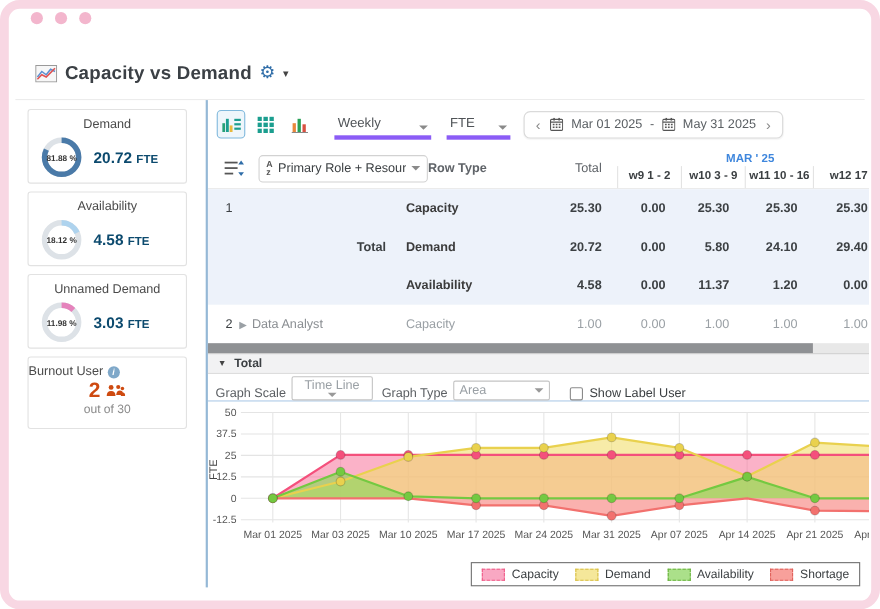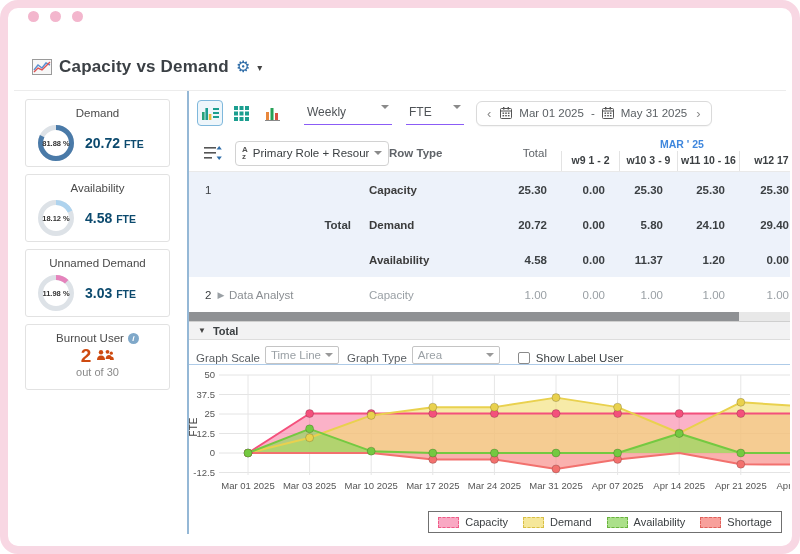--- a/index.html
+++ b/index.html
@@ -23,33 +23,33 @@
   
   .sidebar { position:absolute; top:99px; left:25px; width:145px; }
   .sidebar-card { background:#fff; border:1px solid #e2e2e2; border-radius:3px; margin-bottom:7px; height:68px; overflow:hidden; }
   .card-title { text-align:center; font-size:11.5px; color:#4a4a4a; padding:7px 0 5px; }
   .card-body { display:flex; align-items:center; padding-left:11px; gap:10px; }
   .donut { position:relative; width:38px; height:38px; flex:none; }
   .donut .pct { position:absolute; inset:0; display:flex; align-items:center; justify-content:center; font-size:7.5px; font-weight:700; color:#333; }
   .card-value { font-size:14px; font-weight:700; color:#0c4a6e; white-space:nowrap; }
   .card-value .unit { font-size:10.5px; }
   .burnout-card { background:#fff; border:1px solid #e2e2e2; border-radius:3px; height:66px; text-align:center; }
-  .burnout-title { font-size:11.5px; color:#4a4a4a; padding:7px 0 2px; display:flex; align-items:center; justify-content:center; gap:4px; }
+  .burnout-title { font-size:11.5px; color:#4a4a4a; padding:7px 0 2px; display:flex; align-items:center; gap:4px; }
   .info-icon { width:11px; height:11px; border-radius:50%; background:#7fa8c9; color:#fff; font-size:8px; font-weight:700; display:inline-flex; align-items:center; justify-content:center; font-style:italic; }
   .burnout-value { font-size:19px; font-weight:700; color:#ce4a10; display:flex; align-items:center; justify-content:center; gap:5px; line-height:1.05; }
   .burnout-sub { font-size:11px; color:#8a8a8a; }
 
   
   .main { position:absolute; top:91px; left:187px; width:603px; height:443px; border-left:2px solid #95b8d6; background:#fff; overflow:hidden; }
 
   
   .toolbar { display:flex; align-items:center; height:44px; padding-left:8px; }
   .view-btn { width:26px; height:26px; display:flex; align-items:center; justify-content:center; margin-right:5px; border:1.5px solid transparent; border-radius:4px; }
   .view-btn.sel { border-color:#7fb8dc; background:#eef6fb; }
-  .u-select { display:flex; justify-content:space-between; align-items:flex-start; border-bottom:1px solid #8b5cf6; font-size:12px; color:#4f5357; padding:4px 3px 5px; margin-left:14px; }
+  .u-select { display:flex; justify-content:space-between; align-items:flex-end; border-bottom:4px solid #8b5cf6; font-size:12px; color:#4f5357; padding:4px 3px 5px; margin-left:14px; }
   .w-weekly { width:88px; } .w-fte { width:58px; } .w-range { width:100px; }
   .tri { width:0; height:0; border-left:4px solid transparent; border-right:4px solid transparent; border-top:4px solid #8a8a8a; }
   .date-range { display:flex; align-items:center; border:1px solid #dadada; border-radius:6px; padding:5px 8px; gap:7px; font-size:11.5px; color:#5a5f63; background:#fff; margin-left:12px; box-shadow:0 1px 1px rgba(0,0,0,.04); }
   .chev { color:#8a8a8a; font-size:13px; line-height:1; padding:0 2px; }
 
   
   .tbl { overflow:hidden; }
   .t-head { display:flex; align-items:stretch; height:37px; border-bottom:1px solid #e9e9e9; }
   .h-left { display:flex; align-items:center; width:372px; flex:none; }
   .role-select { margin-left:13px; width:154px; height:25px; border:1px solid #d2d2d2; border-radius:4px; display:flex; align-items:center; padding:0 6px; gap:5px; font-size:11.5px; color:#3c4043; background:#fff; }
@@ -76,21 +76,21 @@
   
   .hscroll { height:9px; background:#e8e8e8; position:relative; }
   .hscroll .thumb { position:absolute; left:0; top:0; height:9px; width:550px; background:#8f9194; }
 
   
   .total-bar { height:19px; background:#f2f2f3; border-top:1px solid #cfcfcf; border-bottom:1px solid #dddddd; display:flex; align-items:center; padding-left:9px; gap:7px; font-size:11px; font-weight:700; color:#3c4043; }
   .total-caret { font-size:8px; color:#444; }
   .gctrl { height:25px; display:flex; align-items:flex-end; padding-left:7px; font-size:11.5px; color:#5a5e62; border-bottom:1px solid #aecbe8; }
   .g-select { border:1px solid #c4c4c4; border-radius:2px; color:#9aa0a5; font-size:11.5px; padding:2px 5px; display:flex; align-items:center; margin:0 8px 0 5px; justify-content:space-between; background:#fff; }
   .g-select .tri { border-top-color:#999; }
-  .gs-scale { width:74px; } .gs-type { width:88px; }
+  .gs-scale { width:74px;flex-direction:column; } .gs-type { width:88px; }
   .cbx { width:12px; height:12px; border:1px solid #8a8a8a; border-radius:2px; margin:0 6px 0 10px; background:#fff; flex:none; }
   .cbx-label { color:#3c4043; }
 
   
   .chart-wrap { position:relative; height:142px; }
   .chart-wrap svg { display:block; }
 
   
   .legend { margin:4px 8px 0 auto; width:fit-content; display:flex; border:1.5px solid #707070; padding:4px 9px; gap:15px; font-size:11px; color:#3c4043; align-items:center; background:#fff; }
   .lg-item { display:flex; align-items:center; gap:6px; }

